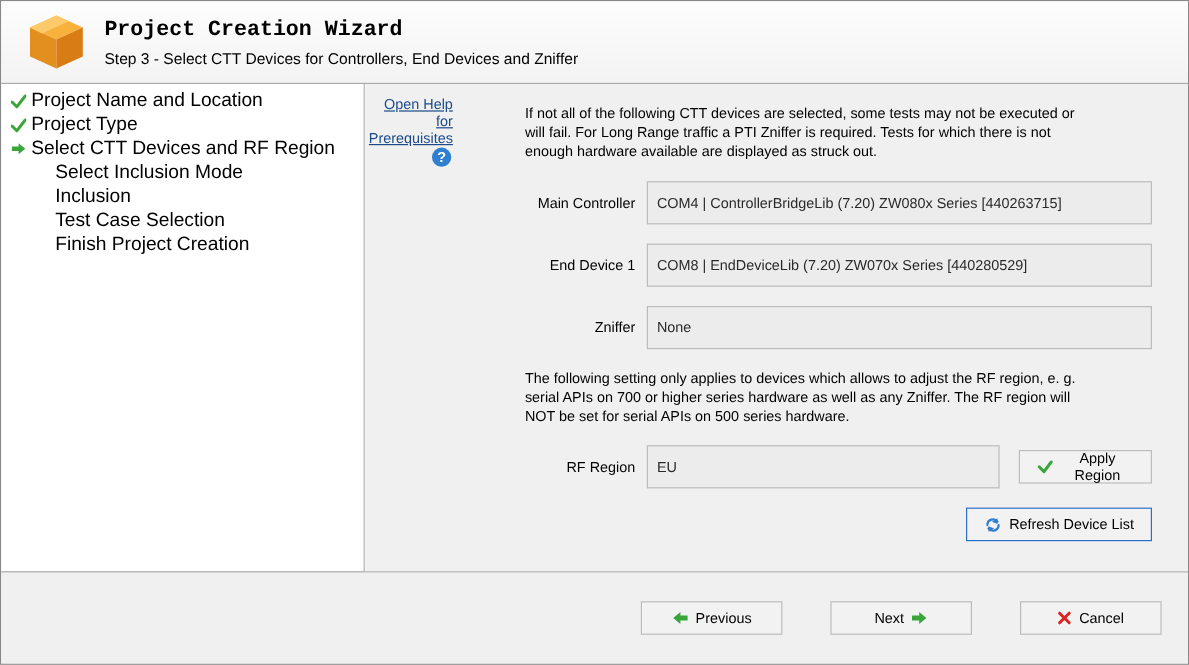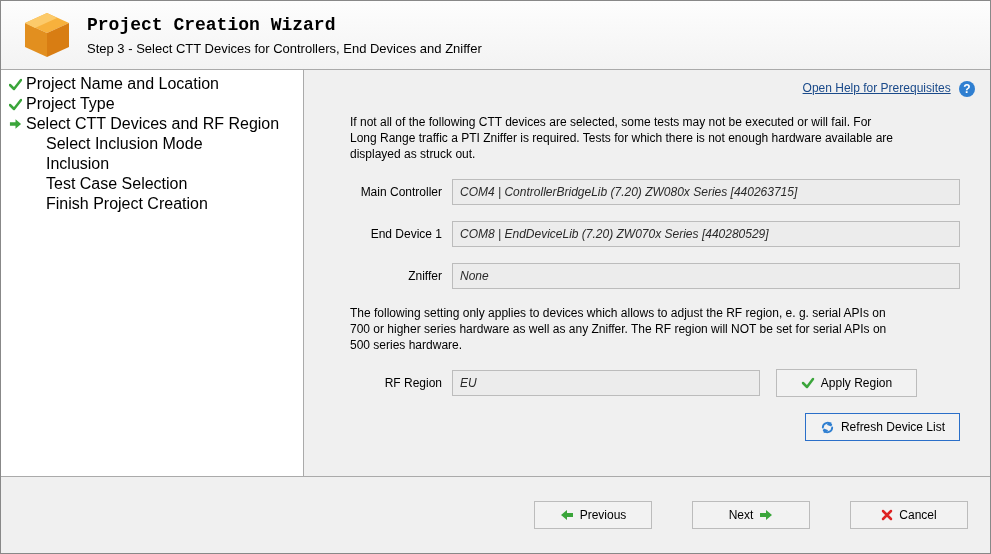--- a/index.html
+++ b/index.html
@@ -5,29 +5,29 @@
 * { box-sizing: border-box; margin: 0; padding: 0; }
 body { font-family: Arial, sans-serif; font-size: 12px; color: #000; background: #fff; width: 991px; height: 554px; border: 1px solid #888; display: flex; flex-direction: column; }
 .header { display: flex; align-items: center; padding: 10px 20px; border-bottom: 1px solid #aaa; background: linear-gradient(#fdfdfd,#f3f3f3); }
 .header-text { margin-left: 14px; }
 .header-title { font-size: 18px; font-weight: bold; font-family: Liberation Mono, monospace; }
 .header-sub { font-size: 13px; margin-top: 6px; }
 .body { flex: 1; display: flex; min-height: 0; }
 .sidebar { width: 303px; border-right: 1px solid #aaa; padding: 4px 6px; background: #fff; }
 .side-item { display: flex; align-items: center; padding: 1px 2px; gap: 4px; cursor: default; font-size: 16px; }
 .side-sub { padding-left: 22px; }
-.content { flex: 1; background: #f0f0f0; display: flex; flex-direction: column; position: relative; }
+.content { flex: 1; background: #f0f0f0; display: flex; flex-direction: row; position: relative; }
 .help-row { text-align: right; padding: 10px 14px 0 0; }
 .help-link { color: #1a4a8a; text-decoration: underline; cursor: pointer; font-size: 12px; }
 .help-icon { display: inline-flex; vertical-align: middle; margin-left: 4px; }
 .main-area { padding: 8px 30px 10px 30px; }
 .info-text { font-size: 12px; margin: 8px 60px 16px 16px; line-height: 1.35; }
 .form-row { display: flex; align-items: center; margin-bottom: 16px; }
 .form-label { width: 118px; text-align: right; padding-right: 10px; font-size: 12px; }
-.ro-field { flex: 1; background: #ececec; border: 1px solid #bcbcbc; padding: 5px 7px; font-size: 12px; color: #2a2a2a; height: 26px; display: flex; align-items: center; font-style: italic; }
+.ro-field { flex: 1; background: #ececec; border: 1px solid #bcbcbc; padding: 5px 7px; font-size: 12px; color: #2a2a2a; height: 36px; display: flex; align-items: center; }
 .rf-row .ro-field { margin-right: 16px; max-width: 308px; }
 .btn { background: #f2f2f2; border: 1px solid #bcbcbc; padding: 5px 14px; font-size: 12px; cursor: pointer; display: inline-flex; align-items: center; gap: 6px; height: 28px; }
 .btn-focused { border: 1px solid #2a6fc9; }
 .refresh-row { text-align: right; margin-top: 0; padding-right: 0; }
 .footer { border-top: 1px solid #aaa; padding: 24px 22px; display: flex; justify-content: flex-end; gap: 40px; background: #f0f0f0; }
 .footer .btn { width: 118px; justify-content: center; }
 svg { display: block; }
 </style>
 </head>
 <body>
@@ -118,21 +118,21 @@
       <div class="form-row">
         <div class="form-label">Zniffer</div>
         <div class="ro-field">None</div>
       </div>
 
       <div class="info-text">The following setting only applies to devices which allows to adjust the RF region, e. g. serial APIs on 700 or higher series hardware as well as any Zniffer. The RF region will NOT be set for serial APIs on 500 series hardware.</div>
 
       <div class="form-row rf-row">
         <div class="form-label">RF Region</div>
         <div class="ro-field">EU</div>
-        <button class="btn" style="width:141px;justify-content:center;">
+        <button class="btn" style="width:111px;justify-content:center;">
           <span>
             <svg width="14" height="14" viewBox="0 0 14 14">
                 <path d="M2 7 L6 11 L12 3" stroke="#3aa53a" stroke-width="2.5" fill="none" stroke-linecap="round" stroke-linejoin="round"></path>
               </svg>
           </span>
           <span>Apply Region</span>
         </button>
       </div>
 
       <div class="refresh-row">

